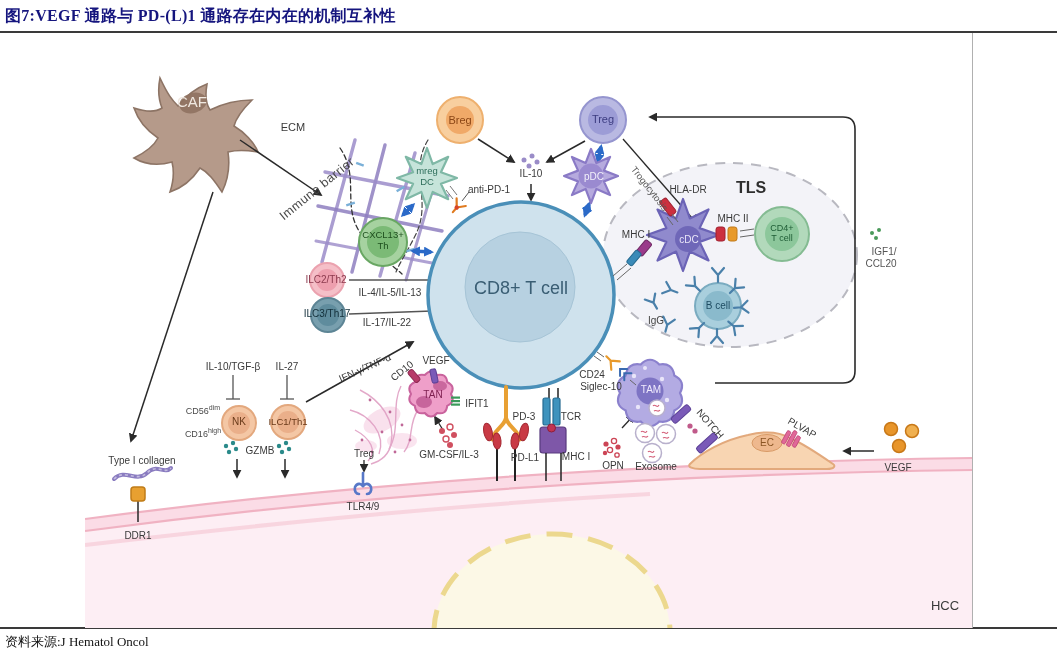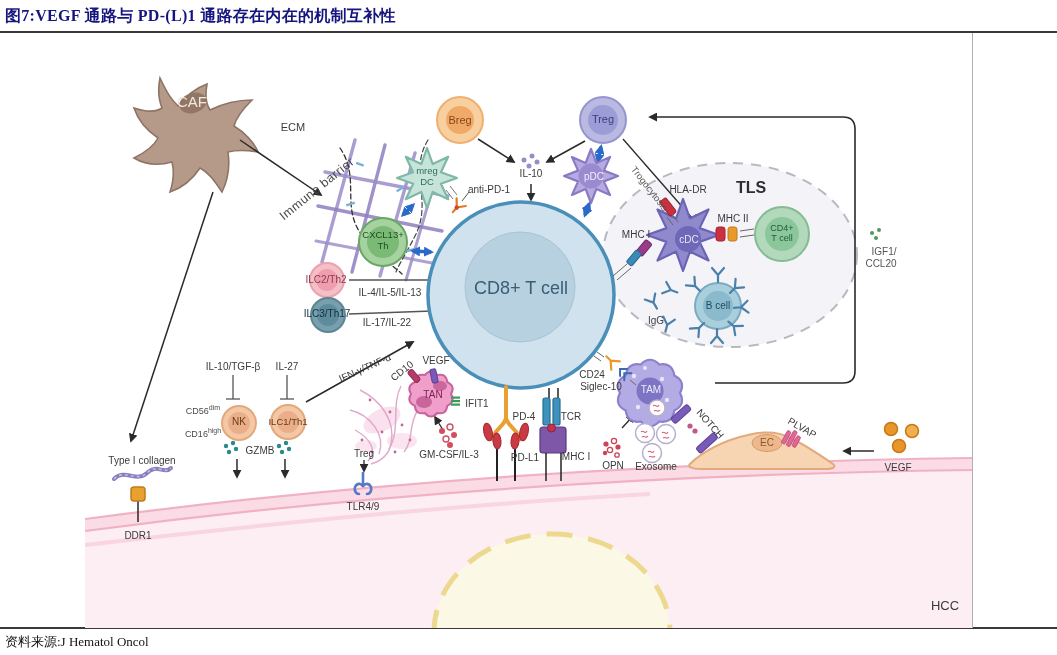--- a/index.html
+++ b/index.html
@@ -420,21 +420,21 @@
   <div class="lb" style="left:288px;top:422px;font-size:9.5px;color:#6a3a1a">ILC1/Th1</div>
   <div class="lb" style="left:260px;top:451px">GZMB</div>
   <div class="lb" style="left:365px;top:368px;transform:translate(-50%,-50%) rotate(-24deg)">IFN-γ/TNF-α</div>
   <div class="lb" style="left:402px;top:371px;transform:translate(-50%,-50%) rotate(-38deg)">CD10</div>
   <div class="lb" style="left:436px;top:361px">VEGF</div>
   <div class="lb" style="left:433px;top:395px;color:#7c1e4e">TAN</div>
   <div class="lb" style="left:477px;top:404px">IFIT1</div>
   <div class="lb" style="left:449px;top:455px">GM-CSF/IL-3</div>
   <div class="lb" style="left:364px;top:454px">Treg</div>
   <div class="lb" style="left:363px;top:507px">TLR4/9</div>
-  <div class="lb" style="left:524px;top:417px">PD-4</div>
+  <div class="lb" style="left:524px;top:417px">PD-3</div>
   <div class="lb" style="left:525px;top:458px">PD-L1</div>
   <div class="lb" style="left:571px;top:417px">TCR</div>
   <div class="lb" style="left:576px;top:457px">MHC I</div>
   <div class="lb" style="left:592px;top:375px">CD24</div>
   <div class="lb" style="left:601px;top:387px">Siglec-10</div>
   <div class="lb" style="left:651px;top:390px;color:#efeafd">TAM</div>
   <div class="lb" style="left:613px;top:466px">OPN</div>
   <div class="lb" style="left:656px;top:467px">Exosome</div>
   <div class="lb" style="left:710px;top:424px;transform:translate(-50%,-50%) rotate(49deg)">NOTCH</div>
   <div class="lb" style="left:767px;top:443px;color:#8a5524">EC</div>

